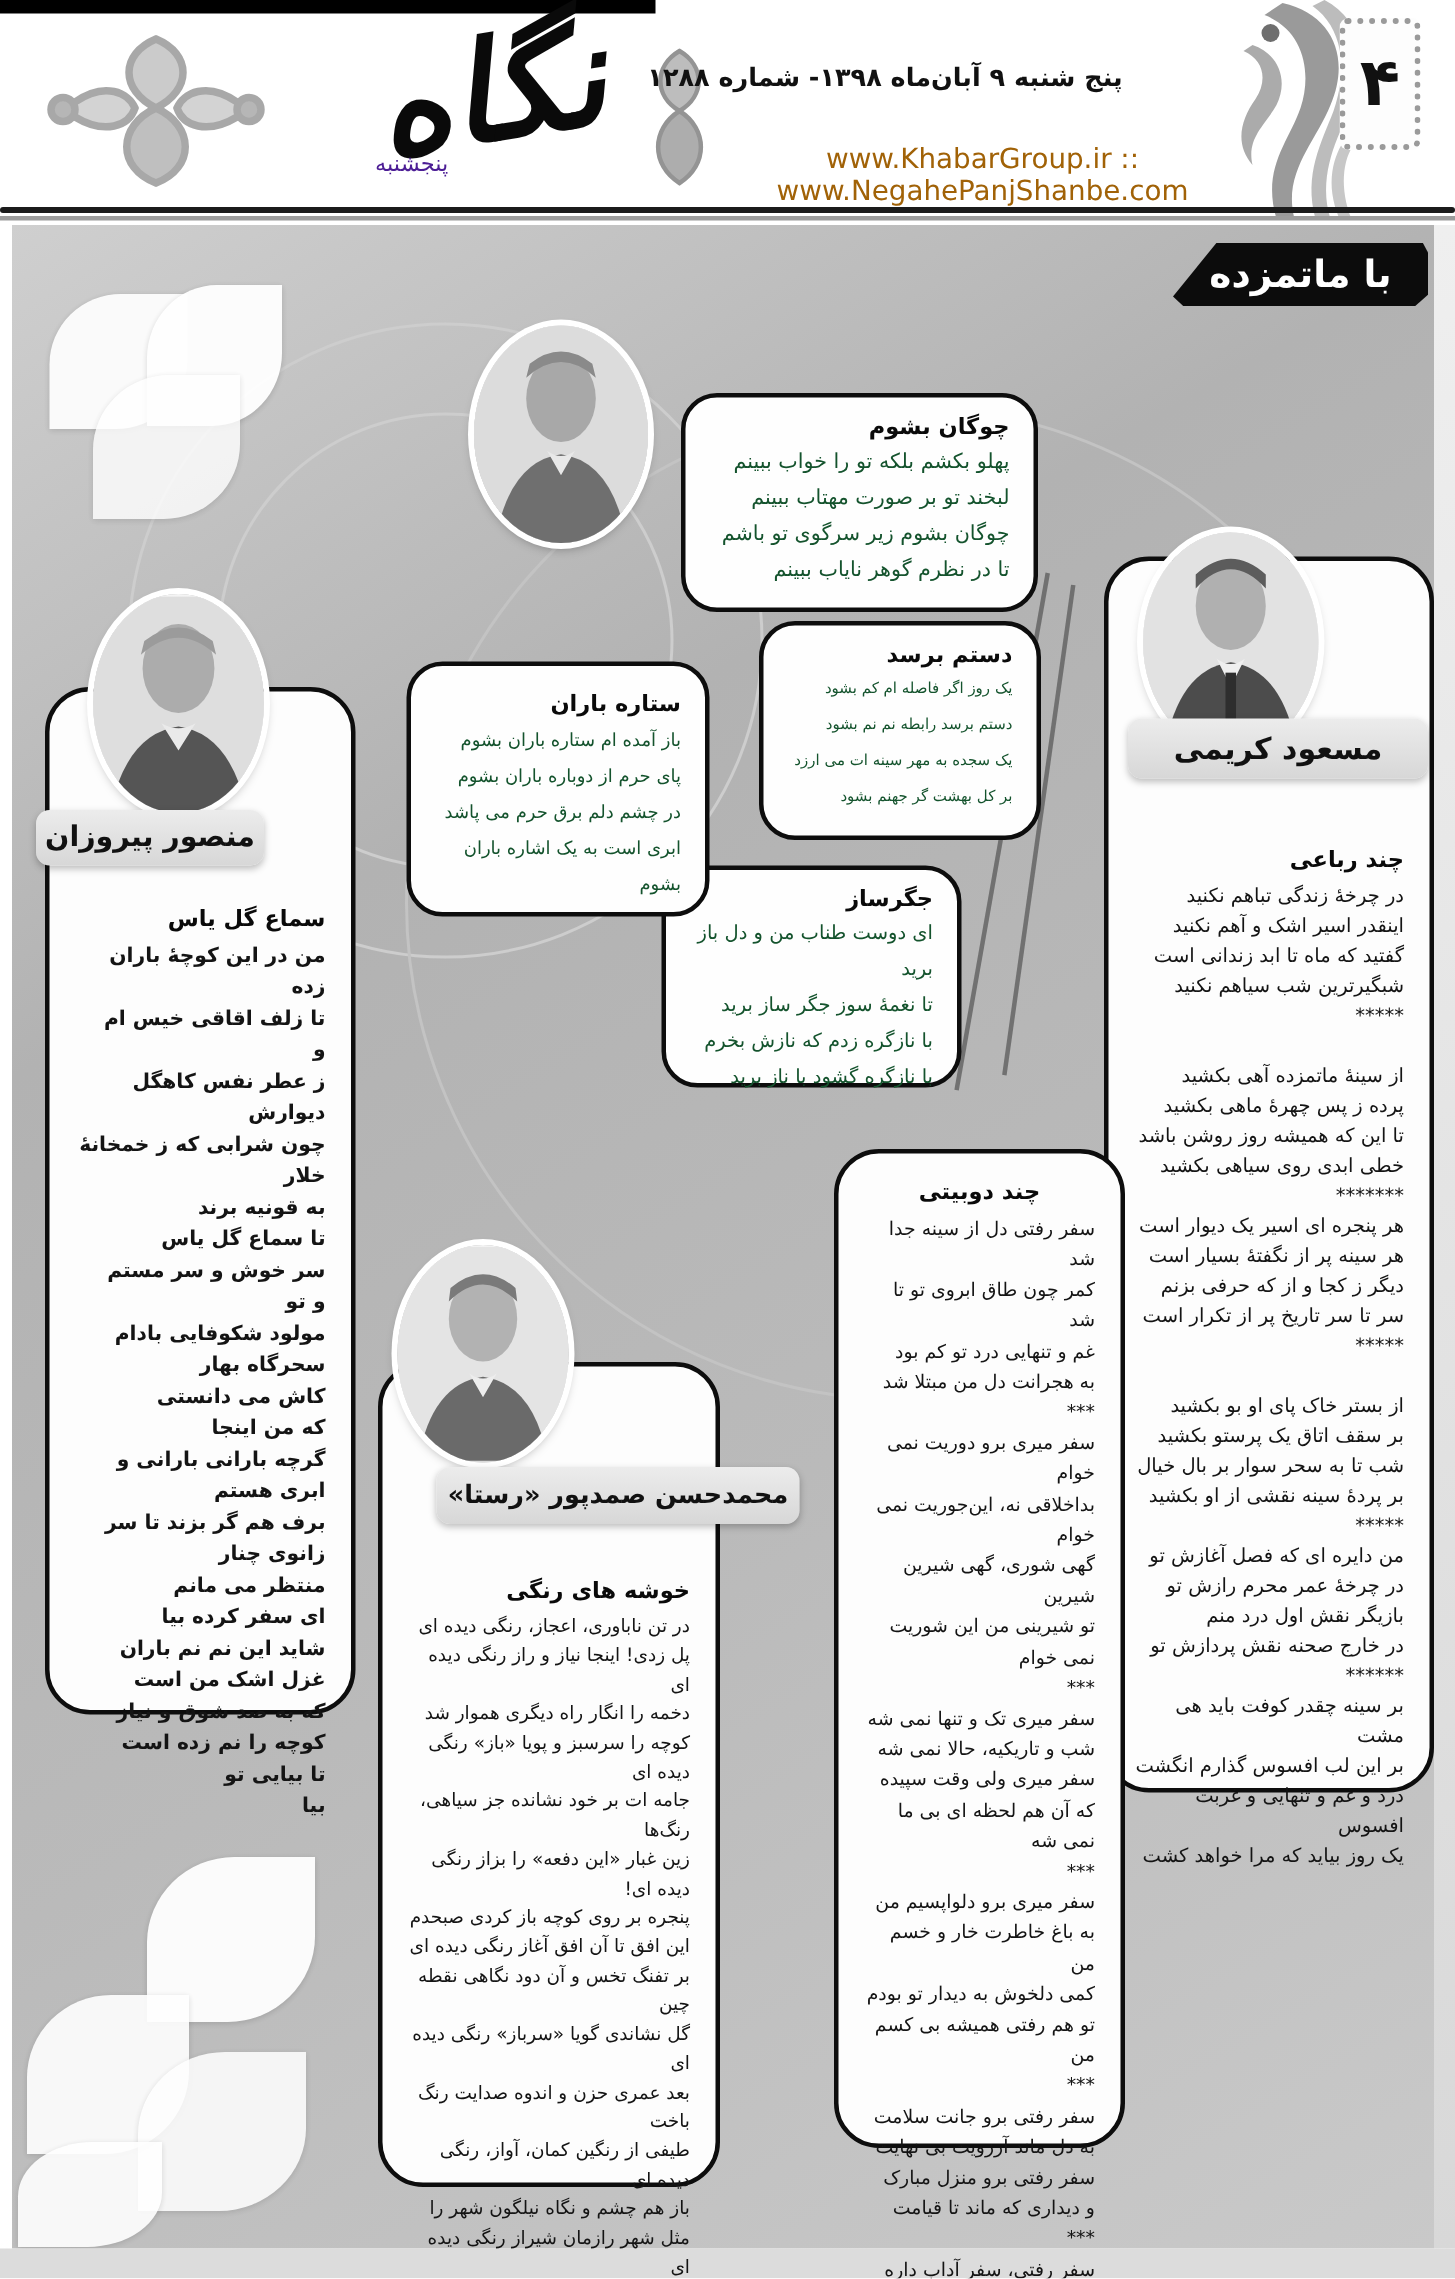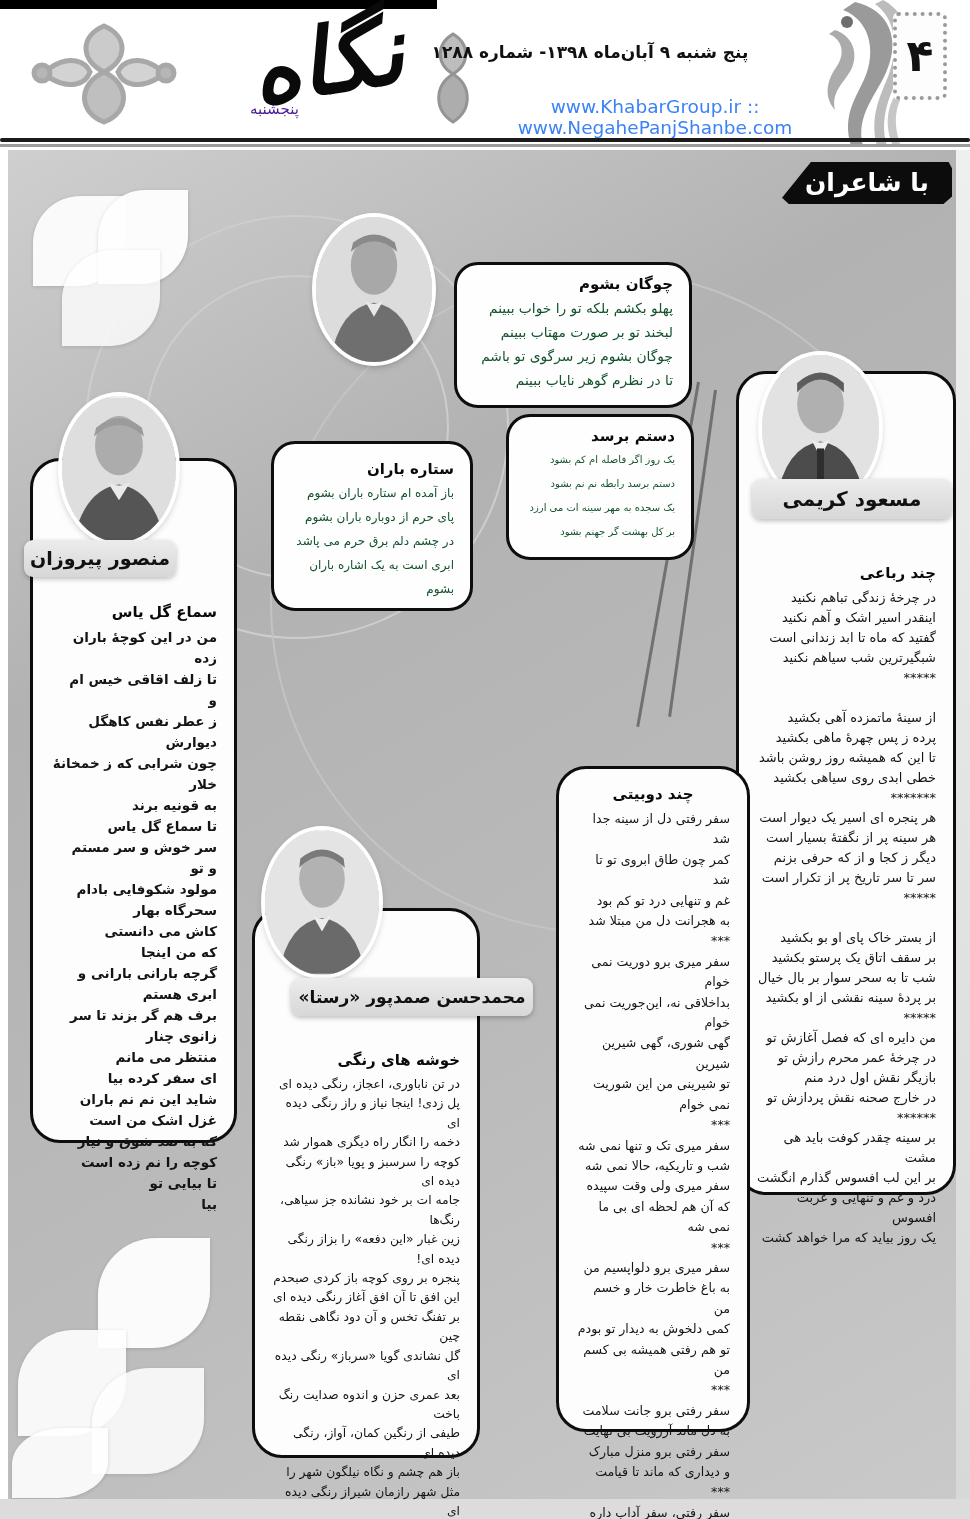--- a/index.html
+++ b/index.html
@@ -5,21 +5,21 @@
   html,body{margin:0;padding:0;background:#fff;}
   #page{position:relative;width:970px;height:1519px;background:#ffffff;overflow:hidden;
         font-family:"DejaVu Sans","Liberation Sans",sans-serif;}
   .abs{position:absolute;}
   
   #topbar{left:0;top:0;width:437px;height:9px;background:#000;}
   #logo-main{left:178px;top:-8px;width:300px;height:150px;font-size:92px;font-weight:bold;
              font-style:italic;color:#0a0a0a;transform:rotate(-9deg);direction:rtl;text-align:center;line-height:140px;}
   #logo-sub{left:250px;top:100px;font-size:15px;letter-spacing:5px;color:#4c1d95;direction:rtl;}
   #issue-date{left:430px;top:42px;width:320px;text-align:center;font-size:17px;font-weight:bold;color:#111;direction:rtl;}
-  #site-urls{left:440px;top:96px;width:430px;text-align:center;font-size:18.5px;color:#3b82f6;direction:ltr;}
+  #site-urls{left:440px;top:96px;width:430px;text-align:center;font-size:18.5px;color:#a16207;direction:ltr;}
   #pagenum-box{left:893px;top:12px;width:54px;height:88px;background:#fdfdfd;border:4px dotted #9a9a9a;
                box-sizing:border-box;border-radius:6px;text-align:center;}
   #pagenum-box span{font-size:44px;font-weight:bold;line-height:80px;color:#111;}
   #rule-dark{left:0;top:138px;width:970px;height:4px;background:#1b1b1b;border-radius:2px;}
   #rule-light{left:0;top:144px;width:970px;height:3px;background:#9c9c9c;}
   
   #canvas{left:8px;top:150px;width:948px;height:1349px;
           background:linear-gradient(150deg,#cfcfcf 0%,#b2b2b2 30%,#bababa 60%,#c9c9c9 100%);}
   #footer-strip{left:0;top:1499px;width:970px;height:20px;background:#dcdcdc;}
   #right-strip{left:956px;top:150px;width:14px;height:1349px;background:linear-gradient(#efefef,#d8d8d8);}
@@ -115,21 +115,21 @@
 
   <div class="abs leaf" style="left:33px;top:196px;width:92px;height:90px;opacity:.92;"></div>
   <div class="abs leaf" style="left:98px;top:190px;width:90px;height:94px;opacity:.96;"></div>
   <div class="abs leaf" style="left:62px;top:250px;width:98px;height:96px;opacity:.8;"></div>
   <div class="abs leaf" style="left:98px;top:1238px;width:112px;height:110px;opacity:.95;"></div>
   <div class="abs leaf" style="left:18px;top:1330px;width:108px;height:106px;opacity:.9;"></div>
   <div class="abs leaf" style="left:92px;top:1368px;width:112px;height:106px;opacity:.85;"></div>
   <div class="abs leaf" style="left:12px;top:1428px;width:96px;height:70px;opacity:.9;"></div>
 
   <div class="abs" id="section-badge">
-    <span>با شاعران</span>
+    <span>با ماتمزده</span>
   </div>
 
   <div class="abs avatar" style="left:316px;top:217px;width:116px;height:145px;">
     <svg viewBox="0 0 100 125">
         <rect width="100" height="125" fill="#dcdcdc"></rect>
       <ellipse cx="50" cy="42" rx="20" ry="25" fill="#a8a8a8"></ellipse>
       <path d="M30 30 Q50 12 70 30 L68 22 Q50 8 32 22 Z" fill="#8a8a8a"></path>
       <path d="M12 125 Q20 78 50 74 Q80 78 88 125 Z" fill="#6f6f6f"></path>
       <path d="M42 72 L50 86 L58 72 Q50 78 42 72 Z" fill="#e8e8e8"></path>
       </svg>
@@ -144,20 +144,27 @@
   </div>
 
   <div class="abs pbox" style="left:506px;top:414px;width:188px;height:146px;">
     <div class="ptitle">دستم برسد</div>
     <div class="plines" style="font-size:10px;">یک روز اگر فاصله ام کم بشود
 دستم برسد رابطه نم نم بشود
 یک سجده به مهر سینه ات می ارزد
 بر کل بهشت گر جهنم بشود</div>
   </div>
 
+  <div class="abs pbox" style="left:441px;top:577px;width:200px;height:148px;">
+    <div class="ptitle">جگرساز</div>
+    <div class="plines" style="font-size:13px;">ای دوست طناب من و دل باز برید
+تا نغمهٔ سوز جگر ساز برید
+با نازگره زدم که نازش بخرم
+با نازگره گشود با ناز برید</div>
+  </div>
 
   <div class="abs pbox" style="left:271px;top:441px;width:202px;height:170px;padding-top:16px;text-align:right;">
     <div class="ptitle">ستاره باران</div>
     <div class="plines" style="font-size:12px;">باز آمده ام ستاره باران بشوم
 پای حرم از دوباره باران بشوم
 در چشم دلم برق حرم می پاشد
 ابری است به یک اشاره باران بشوم</div>
   </div>
 
   <div class="abs bigbox" style="left:736px;top:371px;width:220px;height:824px;">

